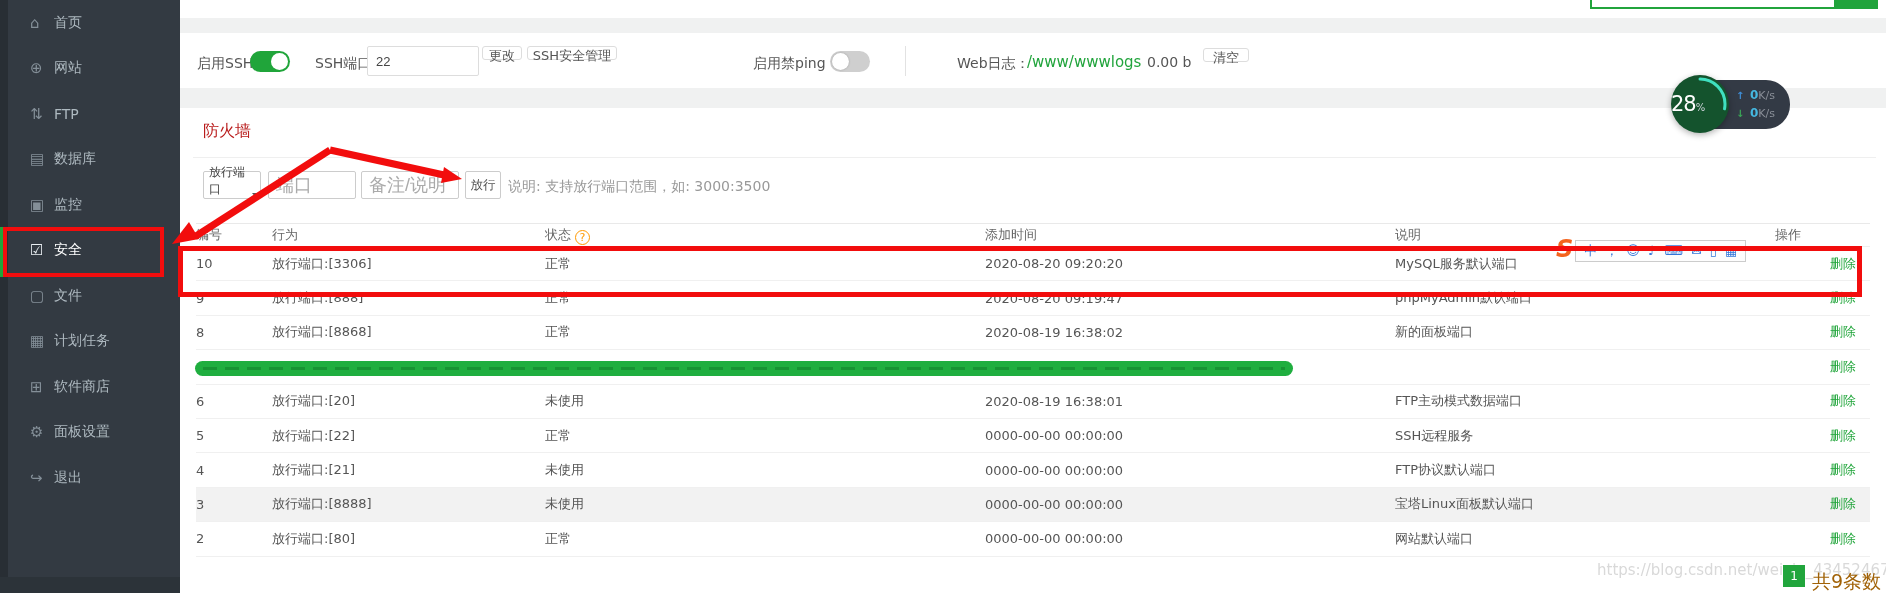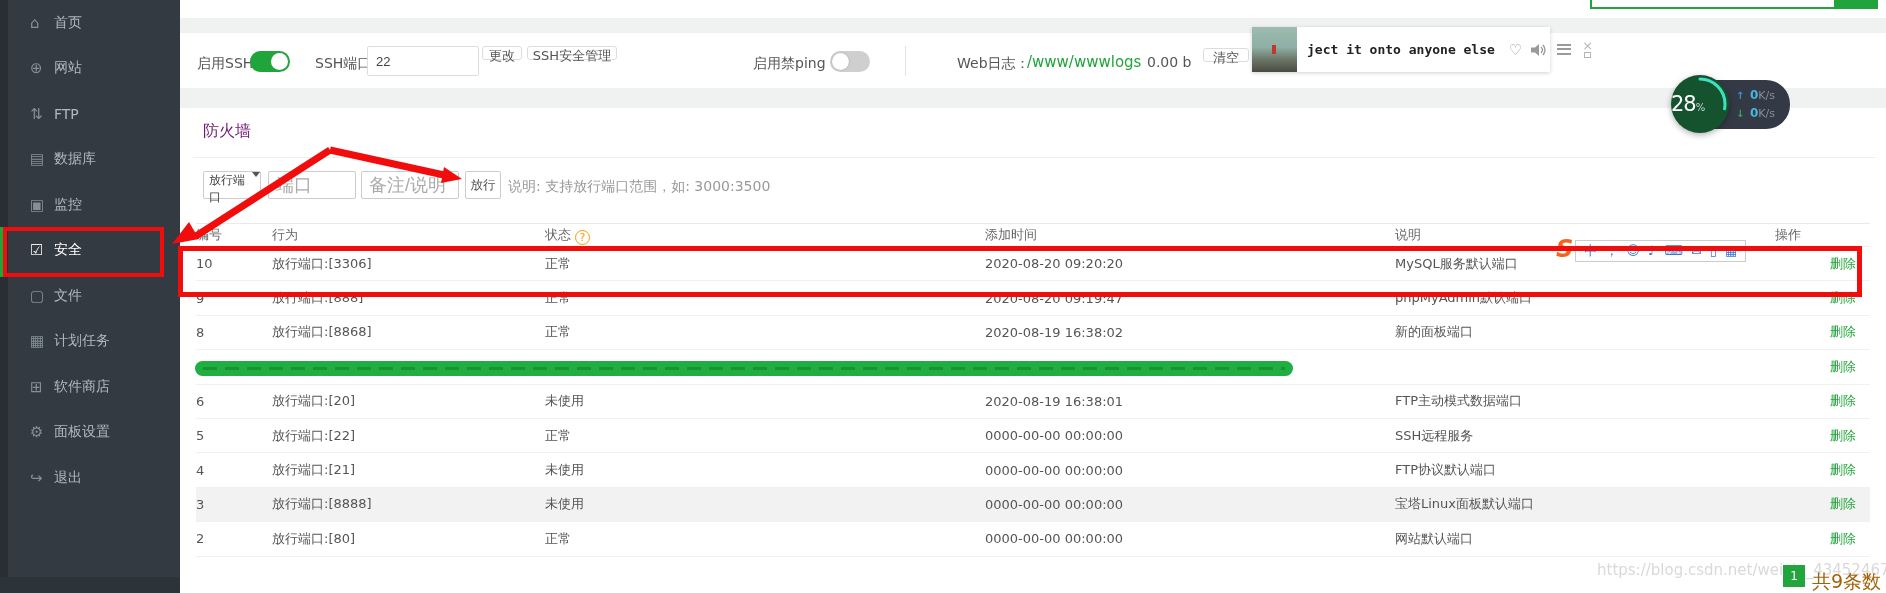--- a/index.html
+++ b/index.html
@@ -68,24 +68,24 @@
   .net-unit { color:#8a8f98; }
   .net-circle { position:absolute; left:1671px; top:75px; width:58px; height:58px; border-radius:50%;
     background:#14532d; z-index:80; box-shadow:0 2px 6px rgba(0,0,0,.3);
     display:flex; align-items:center; justify-content:flex-start; }
   .net-circle svg { position:absolute; left:0; top:0; }
   .pct { color:#fff; font-size:21px; letter-spacing:-1px; }
   .pct small { font-size:10px; color:#cdd3da; }
 
   
   .fw-card { position:absolute; left:180px; top:108px; width:1706px; height:485px; background:#fff; z-index:11; }
-  .fw-title { position:absolute; left:23px; top:13px; font-size:16px; color:#701a75; }
+  .fw-title { position:absolute; left:23px; top:13px; font-size:16px; color:#b91c1c; }
   .fw-title-line { position:absolute; left:13px; top:49px; right:10px; height:1px; background:#efefef; }
   .fw-select { position:absolute; left:23px; top:63px; width:58px; height:28px; border:1px solid #ccc;
-    border-radius:2px; background:#fff; font-size:12px; color:#444; display:flex; align-items:flex-start;
+    border-radius:2px; background:#fff; font-size:12px; color:#444; display:flex; align-items:flex-end;
     padding-left:5px; cursor:pointer; }
   .fw-select .caret { margin-left:3px; width:0; height:0; border-left:4px solid transparent;
     border-right:4px solid transparent; border-top:5px solid #555; }
   .fw-input { position:absolute; top:63px; height:28px; border:1px solid #ccc; border-radius:2px;
     padding:0 7px; font-size:18px; color:#444; }
   .fw-input::placeholder { color:#aaa; }
   .fw-btn { position:absolute; left:285px; top:63px; width:36px; height:28px; border:1px solid #ccc;
     border-radius:2px; background:#fff; font-size:12.5px; color:#555; cursor:pointer; font-family:inherit; }
   .fw-hint { position:absolute; left:328px; top:70px; font-size:14px; color:#999; }
 
@@ -202,37 +202,20 @@
     <div class="switch off" style="left:650px; top:18px;">
         <div class="knob"></div>
       </div>
     <div class="vdiv" style="left:725px; top:13px;"></div>
     <span class="lbl" style="left:777px;">Web日志：</span>
     <span class="weblog-path" style="left:847px; top:20px;">/www/wwwlogs</span>
     <span class="weblog-size" style="left:967px; top:21px;">0.00 b</span>
     <button class="tb-btn" style="left:1023px; width:46px; top:15px;">清空</button>
   </div>
 
-  <div class="lyrics">
-    <div class="album"></div>
-    <div class="lyr-text">ject it onto anyone else</div>
-    <div class="lyr-icons">
-      <span class="heart">♡</span>
-      <svg width="17" height="14">
-        <polygon points="0,4.5 4,4.5 8,1 8,13 4,9.5 0,9.5" fill="#9a9a9a"></polygon>
-        <path d="M10,4 Q13,7 10,10" stroke="#9a9a9a" stroke-width="1.3" fill="none"></path>
-        <path d="M12,2 Q16,7 12,12" stroke="#9a9a9a" stroke-width="1.3" fill="none"></path>
-      </svg>
-      <span class="list-icon"></span>
-      <span class="closer">
-        <span class="x">×</span>
-        <span class="sq"></span>
-      </span>
-    </div>
-  </div>
 
   <div class="net-pill">
     <div class="net-row">
       <span class="arr up">↑</span>
       <span class="net-val">0</span>
       <span class="net-unit">K/s</span>
     </div>
     <div class="net-row">
       <span class="arr dn">↓</span>
       <span class="net-val">0</span>

